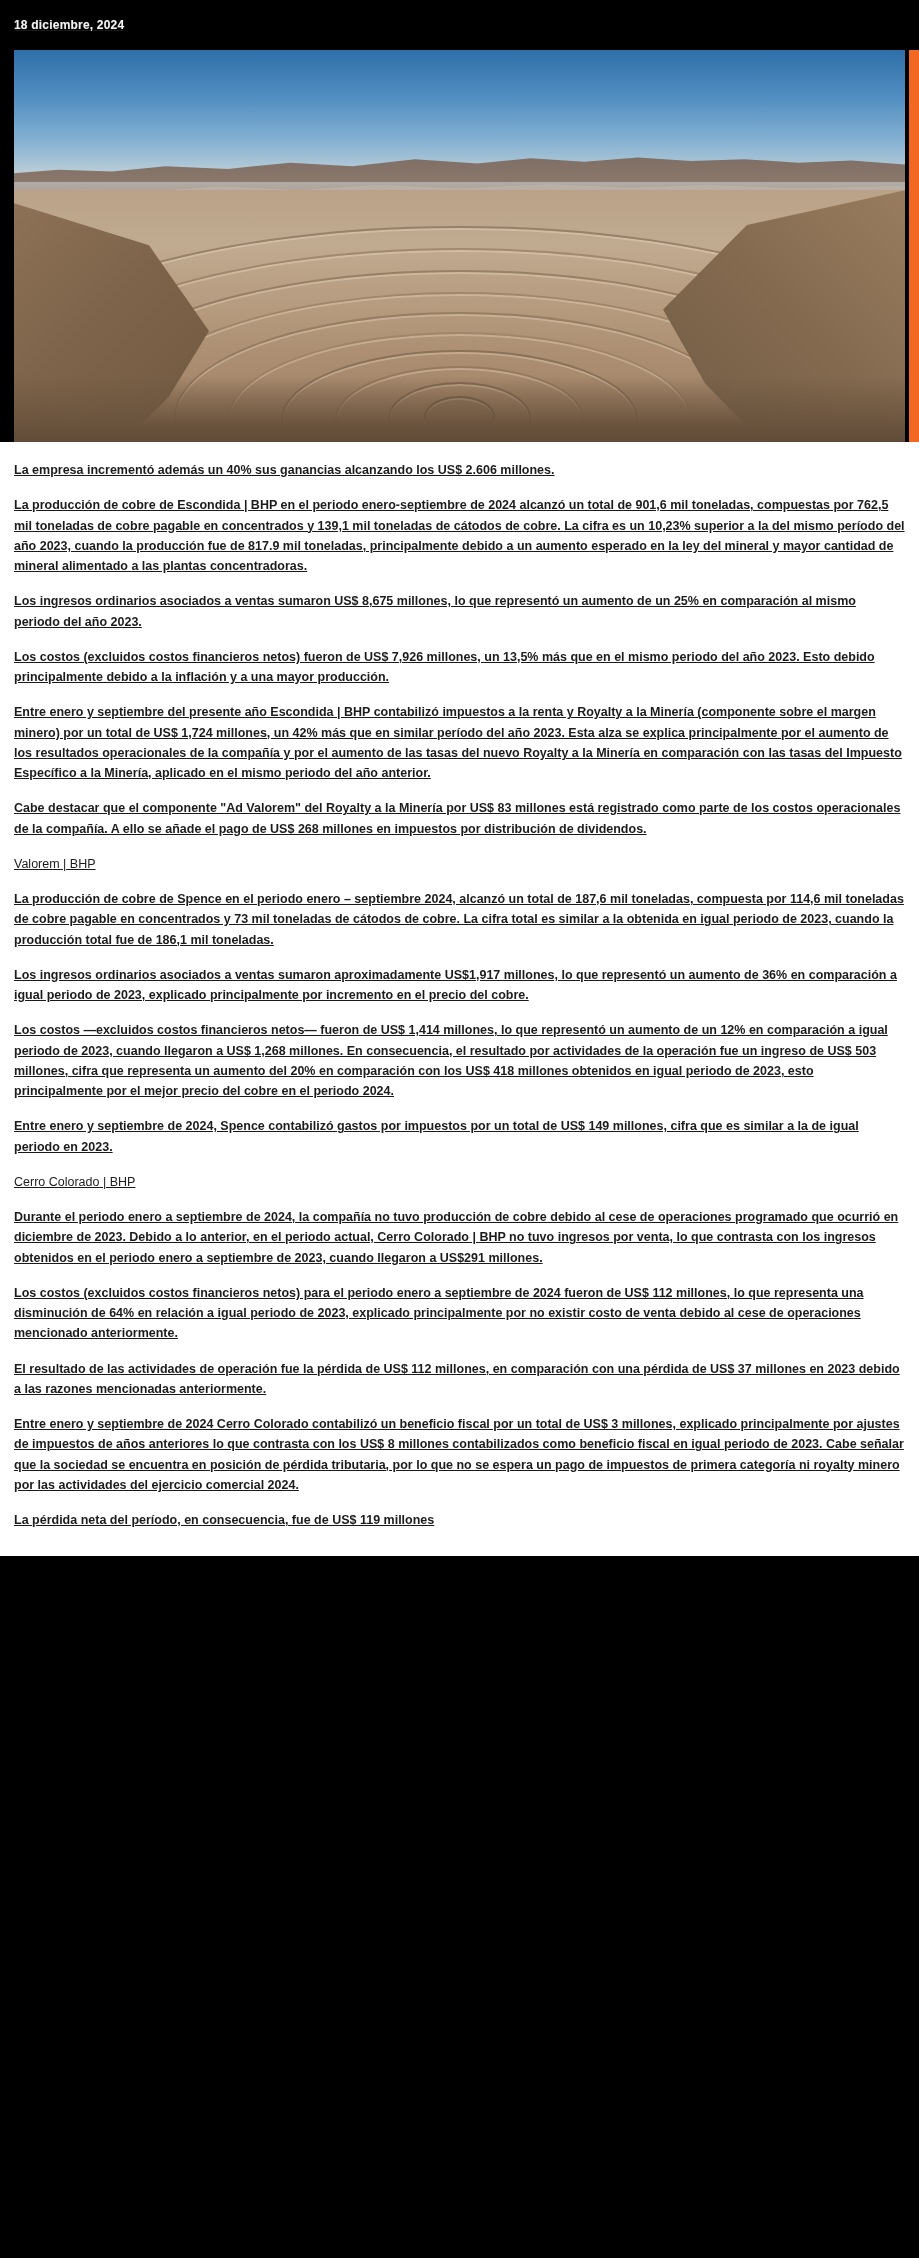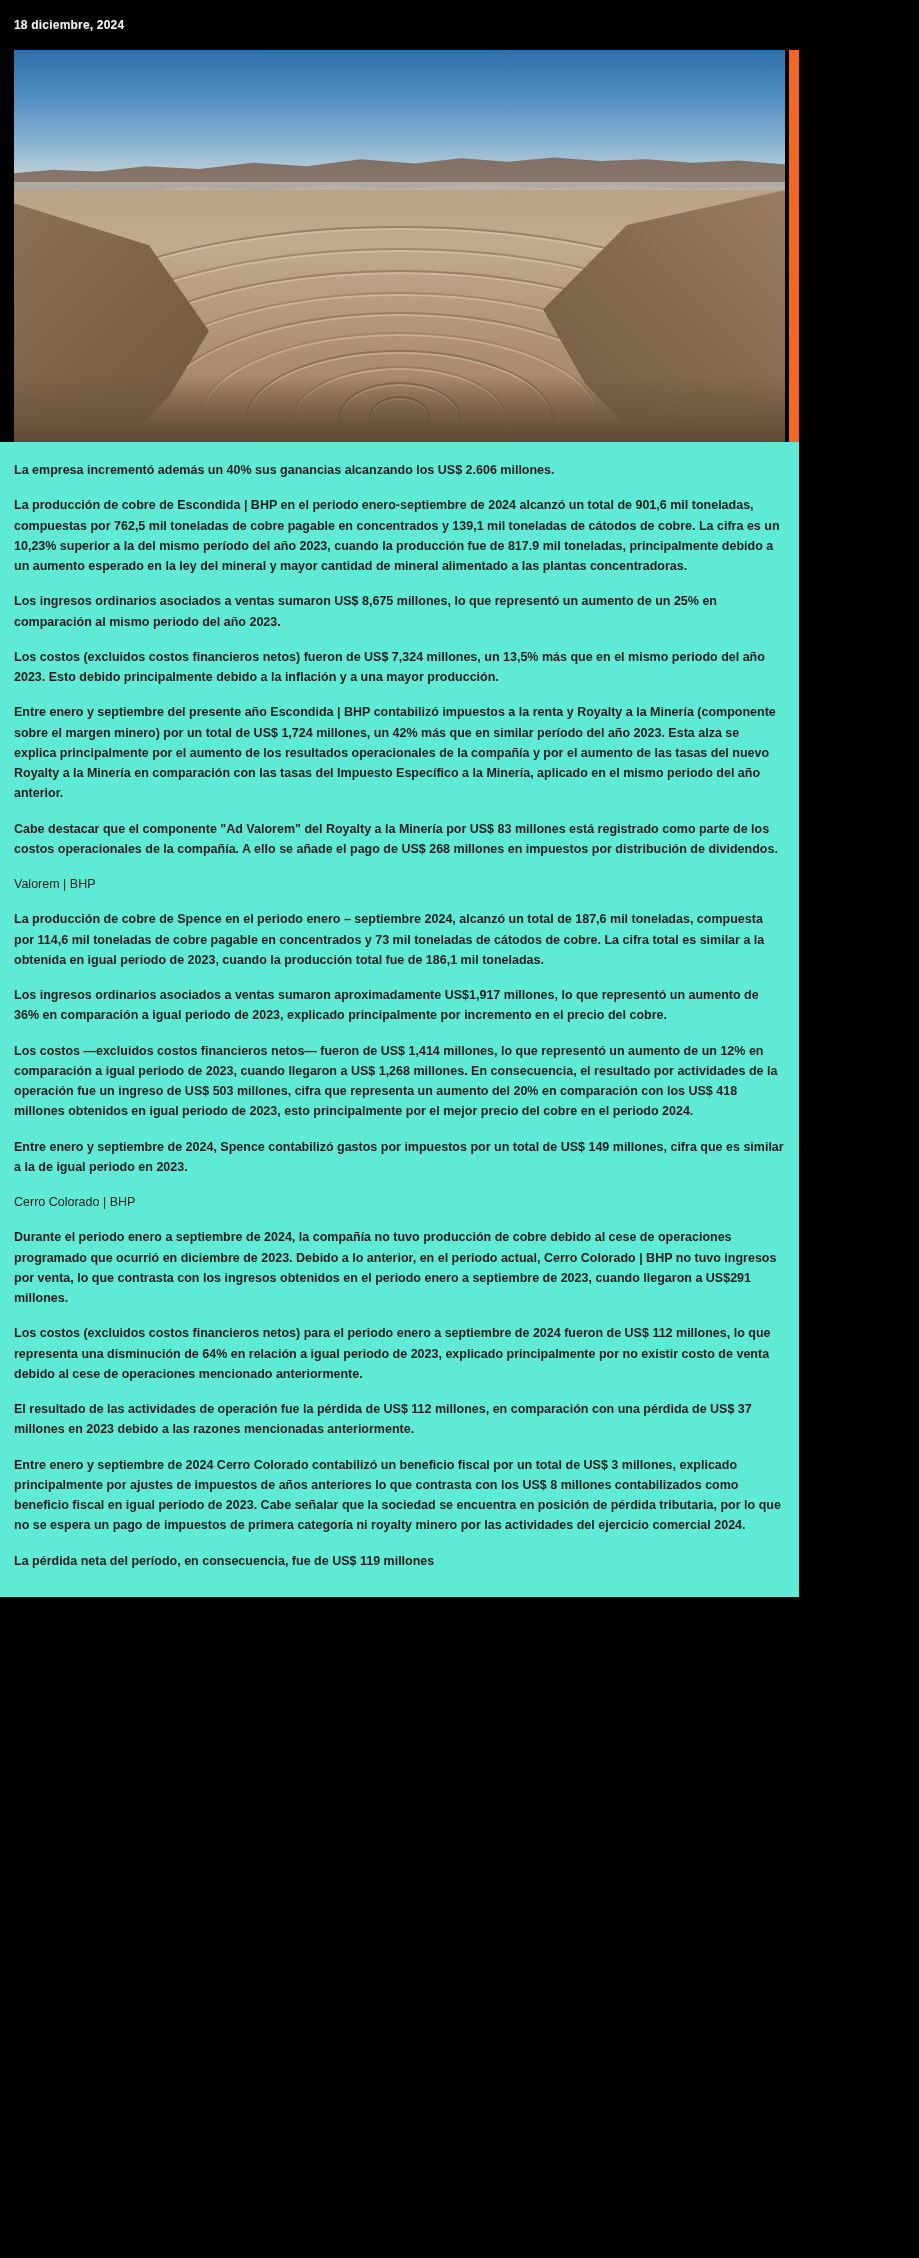--- a/index.html
+++ b/index.html
@@ -7,24 +7,25 @@
     margin: 0;
     padding: 0;
     background: #000000;
   }
   body {
     width: 919px;
     font-family: "Liberation Sans", sans-serif;
     color: #1a1a1a;
   }
   .page {
-    width: 799px;
+    width: 919px;
     position: relative;
     background: #000000;
     padding-bottom: 0;
+    text-decoration: underline;
   }
   .date-bar {
     height: 50px;
     background: #000000;
     display: flex;
     align-items: center;
     padding-left: 14px;
   }
   .date-text {
     color: #f2f2f2;
@@ -120,21 +121,21 @@
   
   .accent-bar {
     position: absolute;
     right: 0;
     top: 50px;
     width: 10px;
     height: 392px;
     background: #f26722;
   }
   .article {
-    background: #5eead4;
+    background: #ffffff;
     padding: 18px 14px 26px 14px;
   }
   .para {
     font-size: 12.5px;
     line-height: 1.62;
     color: #1c1c1c;
     margin: 0 0 15px 0;
   }
   .para.bold { font-weight: bold; }
   .subhead {
@@ -176,21 +177,21 @@
       <div class="rock-right"></div>
       <div class="rock-bottom"></div>
     </div>
   </div>
   <div class="accent-bar"></div>
 
   <div class="article">
     <p class="para bold">La empresa incrementó además un 40% sus ganancias alcanzando los US$ 2.606 millones.</p>
     <p class="para bold">La producción de cobre de Escondida | BHP en el periodo enero-septiembre de 2024 alcanzó un total de 901,6 mil toneladas, compuestas por 762,5 mil toneladas de cobre pagable en concentrados y 139,1 mil toneladas de cátodos de cobre. La cifra es un 10,23% superior a la del mismo período del año 2023, cuando la producción fue de 817.9 mil toneladas, principalmente debido a un aumento esperado en la ley del mineral y mayor cantidad de mineral alimentado a las plantas concentradoras.</p>
     <p class="para bold">Los ingresos ordinarios asociados a ventas sumaron US$ 8,675 millones, lo que representó un aumento de un 25% en comparación al mismo periodo del año 2023.</p>
-    <p class="para bold">Los costos (excluidos costos financieros netos) fueron de US$ 7,324 millones, un 13,5% más que en el mismo periodo del año 2023. Esto debido principalmente debido a la inflación y a una mayor producción.</p>
+    <p class="para bold">Los costos (excluidos costos financieros netos) fueron de US$ 7,926 millones, un 13,5% más que en el mismo periodo del año 2023. Esto debido principalmente debido a la inflación y a una mayor producción.</p>
     <p class="para bold">Entre enero y septiembre del presente año Escondida | BHP contabilizó impuestos a la renta y Royalty a la Minería (componente sobre el margen minero) por un total de US$ 1,724 millones, un 42% más que en similar período del año 2023. Esta alza se explica principalmente por el aumento de los resultados operacionales de la compañía y por el aumento de las tasas del nuevo Royalty a la Minería en comparación con las tasas del Impuesto Específico a la Minería, aplicado en el mismo periodo del año anterior.</p>
     <p class="para bold">Cabe destacar que el componente "Ad Valorem" del Royalty a la Minería por US$ 83 millones está registrado como parte de los costos operacionales de la compañía. A ello se añade el pago de US$ 268 millones en impuestos por distribución de dividendos.</p>
     <p class="subhead">Valorem | BHP</p>
     <p class="para bold">La producción de cobre de Spence en el periodo enero – septiembre 2024, alcanzó un total de 187,6 mil toneladas, compuesta por 114,6 mil toneladas de cobre pagable en concentrados y 73 mil toneladas de cátodos de cobre. La cifra total es similar a la obtenida en igual periodo de 2023, cuando la producción total fue de 186,1 mil toneladas.</p>
     <p class="para bold">Los ingresos ordinarios asociados a ventas sumaron aproximadamente US$1,917 millones, lo que representó un aumento de 36% en comparación a igual periodo de 2023, explicado principalmente por incremento en el precio del cobre.</p>
     <p class="para bold">Los costos —excluidos costos financieros netos— fueron de US$ 1,414 millones, lo que representó un aumento de un 12% en comparación a igual periodo de 2023, cuando llegaron a US$ 1,268 millones. En consecuencia, el resultado por actividades de la operación fue un ingreso de US$ 503 millones, cifra que representa un aumento del 20% en comparación con los US$ 418 millones obtenidos en igual periodo de 2023, esto principalmente por el mejor precio del cobre en el periodo 2024.</p>
     <p class="para bold">Entre enero y septiembre de 2024, Spence contabilizó gastos por impuestos por un total de US$ 149 millones, cifra que es similar a la de igual periodo en 2023.</p>
     <p class="subhead">Cerro Colorado | BHP</p>
     <p class="para bold">Durante el periodo enero a septiembre de 2024, la compañía no tuvo producción de cobre debido al cese de operaciones programado que ocurrió en diciembre de 2023. Debido a lo anterior, en el periodo actual, Cerro Colorado | BHP no tuvo ingresos por venta, lo que contrasta con los ingresos obtenidos en el periodo enero a septiembre de 2023, cuando llegaron a US$291 millones.</p>
     <p class="para bold">Los costos (excluidos costos financieros netos) para el periodo enero a septiembre de 2024 fueron de US$ 112 millones, lo que representa una disminución de 64% en relación a igual periodo de 2023, explicado principalmente por no existir costo de venta debido al cese de operaciones mencionado anteriormente.</p>

